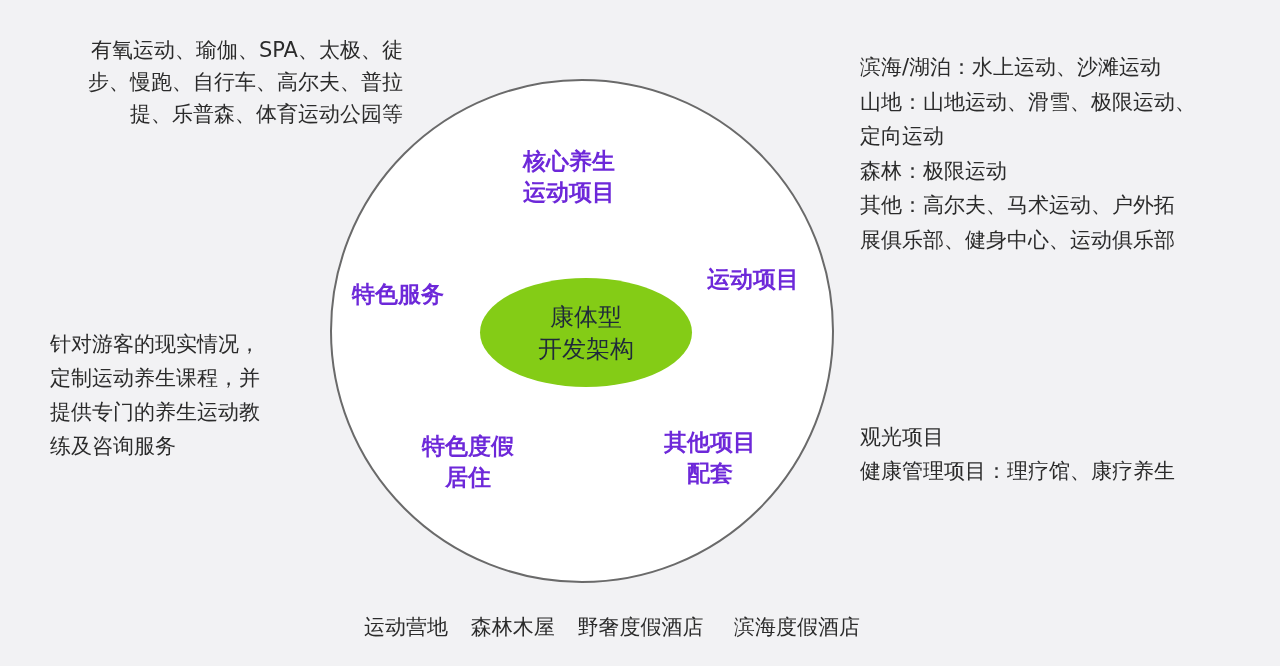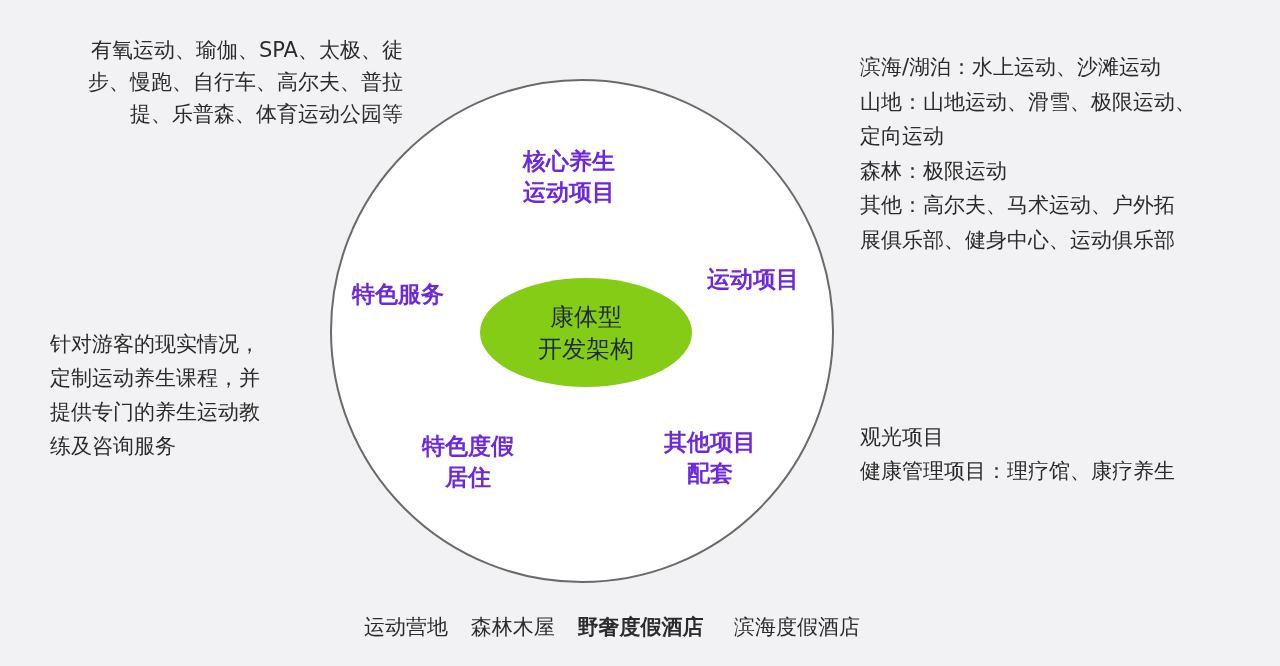--- a/index.html
+++ b/index.html
@@ -114,15 +114,15 @@
 </div>
 
 <div class="note" style="left:860px; top:420px; line-height:34px;">
   <span class="line">观光项目</span>
   <span class="line">健康管理项目：理疗馆、康疗养生</span>
 </div>
 
 <div class="bottom-row">
   <span>运动营地</span>
   <span>森林木屋</span>
-  <span style="margin-right:24px;font-weight:bold;">野奢度假酒店</span>
+  <span style="margin-right:24px;">野奢度假酒店</span>
   <span>滨海度假酒店</span>
 </div>
 
 </body></html>

